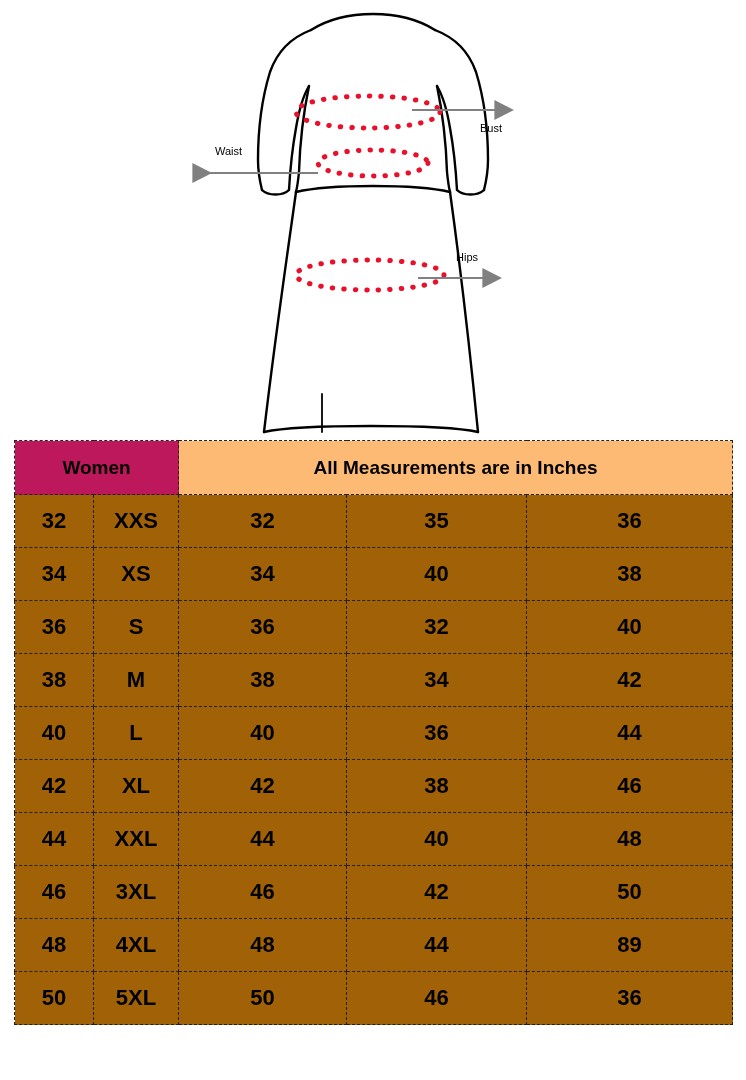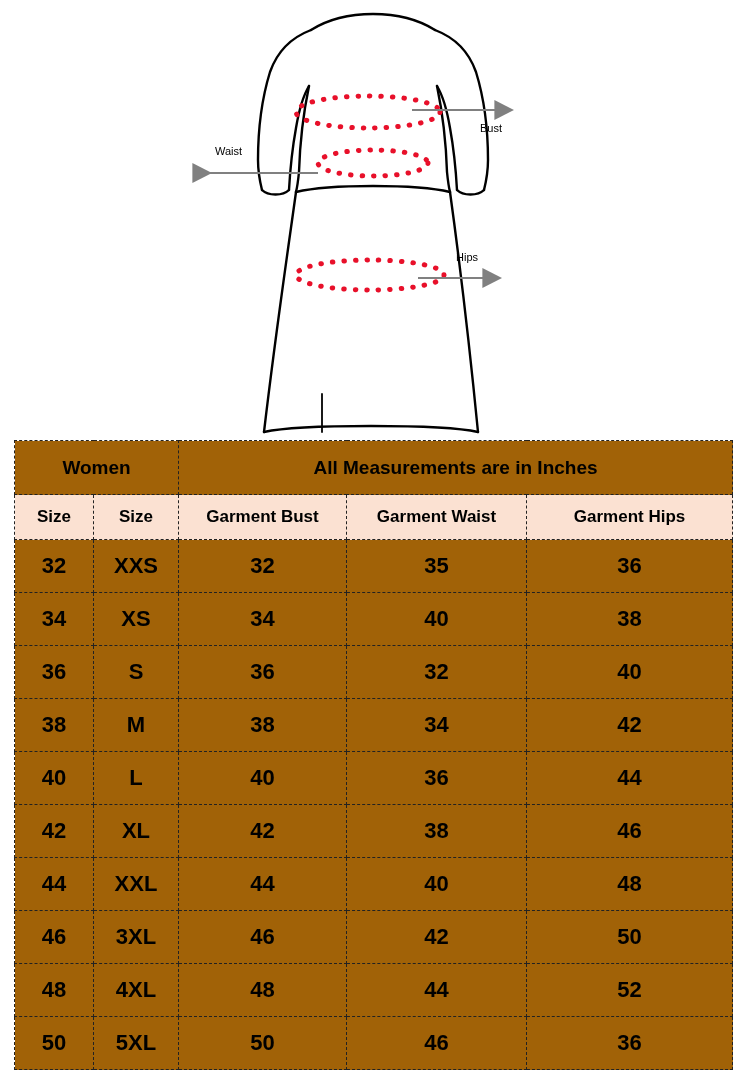--- a/index.html
+++ b/index.html
@@ -56,24 +56,24 @@
     font-weight: bold;
     font-family: "Liberation Sans", sans-serif;
     color: #000000;
     padding: 0;
   }
   .row-title td {
     height: 53px;
     font-size: 19px;
   }
   .cell-women {
-    background: #a16207;
+    background: #be185d;
   }
   .cell-measure {
-    background: #a16207;
+    background: #fdba74;
   }
   .row-head td {
     height: 44px;
     font-size: 17px;
     background: #fbe1d2;
   }
   .row-data td {
     height: 52px;
     font-size: 22px;
     background: #a16207;
@@ -153,27 +153,20 @@
           <col class="c2">
           <col class="c3">
           <col class="c4">
           <col class="c5">
       </colgroup>
       <tbody>
         <tr class="row-title">
           <td class="cell-women" colspan="2">Women</td>
           <td class="cell-measure" colspan="3">All Measurements are in Inches</td>
         </tr>
-        <tr class="row-head">
-          <td>Size</td>
-          <td>Size</td>
-          <td>Garment Bust</td>
-          <td>Garment Waist</td>
-          <td>Garment Hips</td>
-        </tr>
 
         <tr class="row-data">
           <td>32</td>
           <td>XXS</td>
           <td>32</td>
           <td>35</td>
           <td>36</td>
         </tr>
         <tr class="row-data">
           <td>34</td>
@@ -222,21 +215,21 @@
           <td>3XL</td>
           <td>46</td>
           <td>42</td>
           <td>50</td>
         </tr>
         <tr class="row-data">
           <td>48</td>
           <td>4XL</td>
           <td>48</td>
           <td>44</td>
-          <td>52</td>
+          <td>89</td>
         </tr>
         <tr class="row-data">
           <td>50</td>
           <td>5XL</td>
           <td>50</td>
           <td>46</td>
           <td>36</td>
         </tr>
       </tbody>
     </table>

